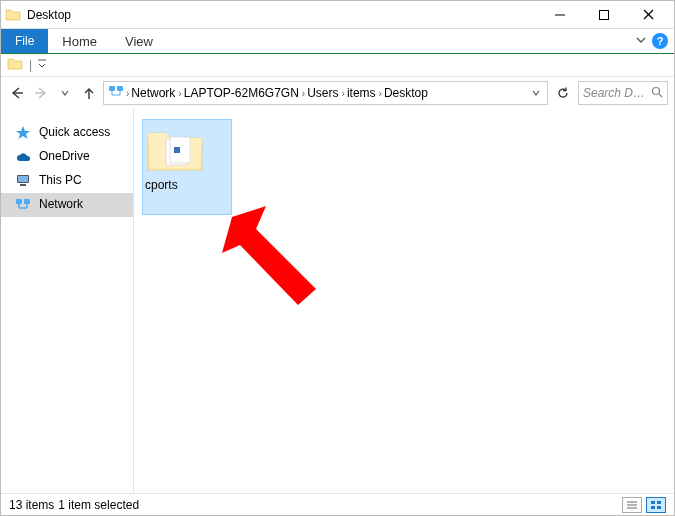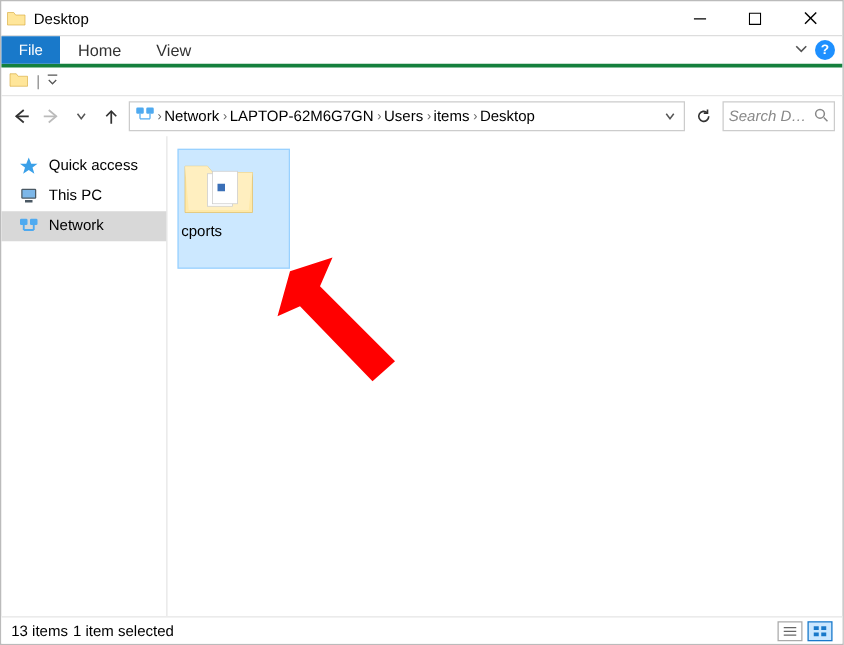--- a/index.html
+++ b/index.html
@@ -6,21 +6,21 @@
   body { font-family: "Segoe UI", Tahoma, sans-serif; font-size: 12px; color: #000; background: #fff; width: 675px; height: 516px; overflow: hidden; border: 1px solid #bbb; position: relative; }
 
   
   .titlebar { display: flex; align-items: center; height: 28px; padding: 0 4px; border-bottom: 1px solid #ddd; }
   .titlebar .icon-slot { width: 16px; height: 16px; margin-right: 6px; display: flex; align-items: center; justify-content: center; }
   .titlebar .title { font-size: 12px; }
   .titlebar .win-controls { margin-left: auto; display: flex; }
   .win-btn { width: 44px; height: 28px; display: flex; align-items: center; justify-content: center; }
 
   
-  .ribbon { display: flex; align-items: center; height: 25px; border-bottom: 3px solid #15803d; text-align: center; }
+  .ribbon { display: flex; align-items: center; height: 25px; border-bottom: 1px solid #15803d; text-align: center; }
   .ribbon .tab-file { background: #1979ca; color: #fff; padding: 0 14px; height: 100%; display: flex; align-items: center; font-size: 12px; }
   .ribbon .tab { padding: 0 14px; height: 100%; display: flex; align-items: center; color: #333; font-size: 13px; }
   .ribbon .spacer { flex: 1; }
   .ribbon .help { width: 16px; height: 16px; border-radius: 50%; background: #1e90ff; color: #fff; font-size: 11px; display: flex; align-items: center; justify-content: center; margin-right: 6px; font-weight: bold; }
   .ribbon .collapse { margin-right: 6px; color: #555; }
 
   
   .qat { display: flex; align-items: center; height: 23px; padding: 0 6px; border-bottom: 1px solid #e5e5e5; gap: 6px; }
 
   
@@ -200,20 +200,28 @@
     <div class="nav-item">
       <span class="nav-icon">
         <svg width="16" height="16" viewBox="0 0 16 16">
             <polygon points="8,1 10,6 15,6 11,9 12.5,14 8,11 3.5,14 5,9 1,6 6,6" fill="#3aa0e8"></polygon>
           </svg>
       </span>
       <span>Quick access</span>
     </div>
     <div class="nav-item">
       <span class="nav-icon">
+        <svg width="16" height="12" viewBox="0 0 16 12">
+            <path d="M5 10 a3 3 0 0 1 0-6 a4 4 0 0 1 7 1 a2.5 2.5 0 0 1 1 5 z" fill="#1062a9"></path>
+          </svg>
+      </span>
+      <span>OneDrive</span>
+    </div>
+    <div class="nav-item">
+      <span class="nav-icon">
         <svg width="16" height="14" viewBox="0 0 16 14">
             <rect x="2" y="1" width="12" height="8" rx="1" fill="#4a5863"></rect>
             <rect x="3" y="2" width="10" height="6" fill="#7db7e8"></rect>
             <rect x="5" y="10" width="6" height="2" fill="#4a5863"></rect>
           </svg>
       </span>
       <span>This PC</span>
     </div>
     <div class="nav-item selected">
       <span class="nav-icon">

